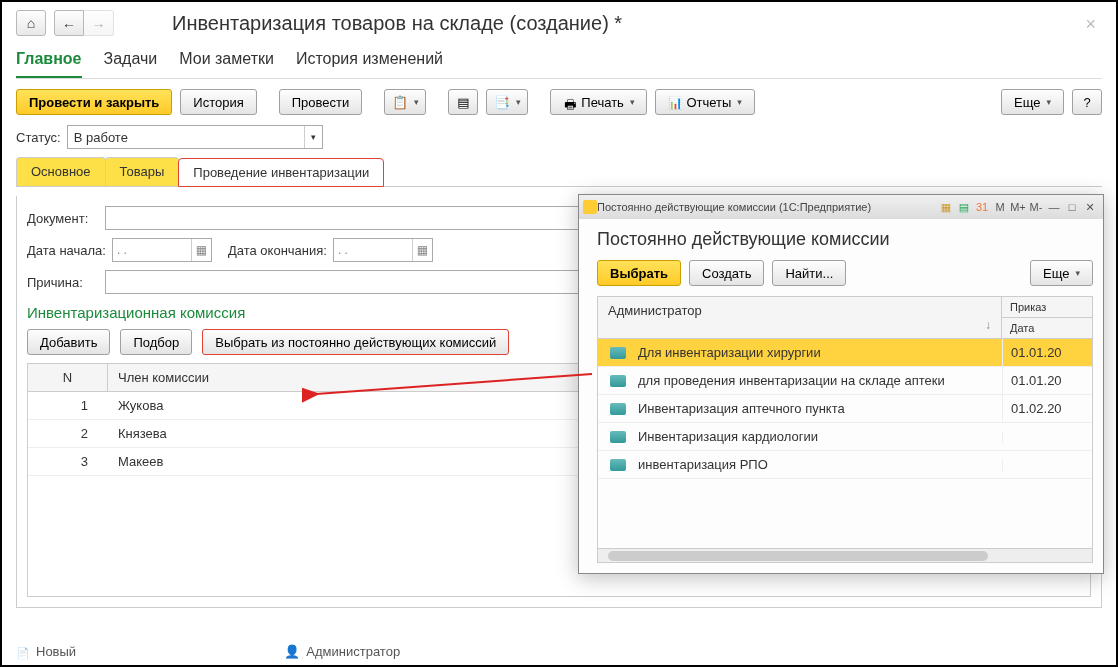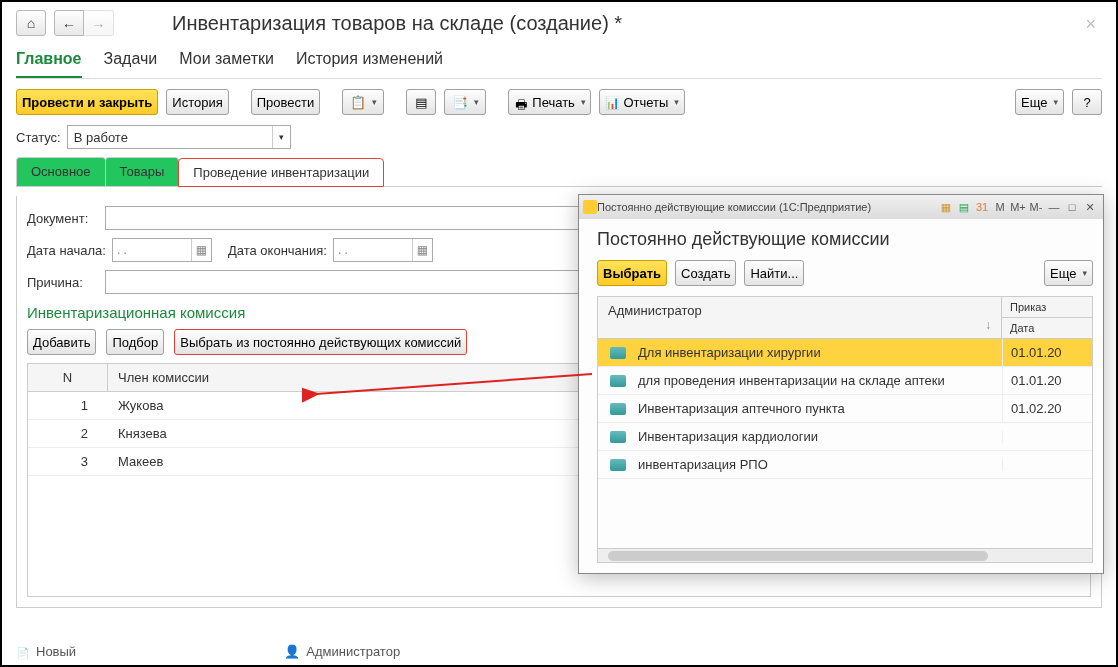--- a/index.html
+++ b/index.html
@@ -11,35 +11,35 @@
 .nav-btn { width: 30px; height: 26px; border: 1px solid #b8b8b8; background: linear-gradient(#fefefe, #e8e8e8); border-radius: 3px; display: flex; align-items: center; justify-content: center; cursor: pointer; font-size: 14px; }
 .nav-btn.disabled { opacity: 0.4; }
 .page-title { font-size: 20px; font-weight: normal; margin-left: 50px; }
 .close-x { position: absolute; right: 20px; top: 12px; color: #bbb; font-size: 18px; cursor: pointer; }
 
 .nav-tabs { display: flex; gap: 22px; border-bottom: 1px solid #ddd; margin-bottom: 10px; }
 .nav-tab { padding: 4px 0 8px 0; cursor: pointer; font-size: 16px; color: #333; }
 .nav-tab.active { color: #1b8b3b; border-bottom: 2px solid #1b8b3b; font-weight: bold; }
 
 .toolbar { display: flex; align-items: center; gap: 8px; margin-bottom: 10px; }
-.btn { height: 26px; padding: 0 5px; border: 1px solid #a0a0a0; background: linear-gradient(#fefefe, #e4e4e4); border-radius: 3px; cursor: pointer; font-size: 13px; display: inline-flex; align-items: center; gap: 4px; }
+.btn { height: 26px; padding: 0 12px; border: 1px solid #a0a0a0; background: linear-gradient(#fefefe, #e4e4e4); border-radius: 3px; cursor: pointer; font-size: 13px; display: inline-flex; align-items: center; gap: 4px; }
 .btn.yellow { background: linear-gradient(#ffe259, #ffca28); border-color: #c9a000; font-weight: bold; }
 .btn-icon { width: 30px; padding: 0; justify-content: center; }
 .btn-icon-dd { width: 42px; padding: 0; justify-content: center; }
 .toolbar .spacer { flex: 1; }
 .dd-arrow { font-size: 9px; color: #555; margin-left: 2px; }
 
 .form-row { display: flex; align-items: center; gap: 6px; margin-bottom: 8px; }
 .form-label { font-size: 13px; }
 .select-box { height: 24px; border: 1px solid #aaa; background: #fff; display: flex; align-items: center; padding: 0 6px; position: relative; }
 .select-box .dd { position: absolute; right: 0; top: 0; bottom: 0; width: 18px; border-left: 1px solid #ccc; display: flex; align-items: center; justify-content: center; font-size: 9px; }
 .input-box { height: 24px; border: 1px solid #aaa; background: #fff; flex: 1; padding: 0 4px; }
 
 .doc-tabs { display: flex; border-bottom: 1px solid #ccc; margin-bottom: 10px; }
-.doc-tab { padding: 6px 14px; border: 1px solid #ccc; border-bottom: none; background: #22c55e; cursor: pointer; font-size: 13px; margin-right: -1px; border-radius: 4px 4px 0 0; }
+.doc-tab { padding: 6px 14px; border: 1px solid #ccc; border-bottom: none; background: #fde047; cursor: pointer; font-size: 13px; margin-right: -1px; border-radius: 4px 4px 0 0; }
 .doc-tab.active { background: #fff; position: relative; top: 1px; }
 .doc-tab.highlight { border: 1px solid #d43; border-bottom: 1px solid #d43; }
 
 .doc-body { border: 1px solid #ccc; border-top: none; padding: 10px; margin-top: -1px; }
 .date-input { width: 100px; height: 24px; border: 1px solid #aaa; display: flex; align-items: center; padding: 0 4px; font-size: 12px; color: #888; position: relative; }
 .date-input .cal { position: absolute; right: 0; top: 0; bottom: 0; width: 20px; border-left: 1px solid #ccc; display: flex; align-items: center; justify-content: center; }
 
 .section-title { color: #1b8b3b; font-size: 15px; margin: 10px 0 8px 0; }
 .action-row { display: flex; gap: 10px; margin-bottom: 8px; }
 .btn.highlight-red { border: 1px solid #d43; }
@@ -135,21 +135,21 @@
     <div class="spacer"></div>
     <button class="btn">
         <span>Еще</span>
         <span class="dd-arrow">▾</span>
       </button>
     <button class="btn btn-icon">?</button>
   </div>
 
   <div class="form-row">
     <span class="form-label">Статус:</span>
-    <div class="select-box" style="width:224px">
+    <div class="select-box" style="width:256px">
       <span>В работе</span>
       <div class="dd">▾</div>
     </div>
   </div>
 
   <div class="doc-tabs">
     <div class="doc-tab">Основное</div>
     <div class="doc-tab">Товары</div>
     <div class="doc-tab active highlight">Проведение инвентаризации</div>
   </div>

